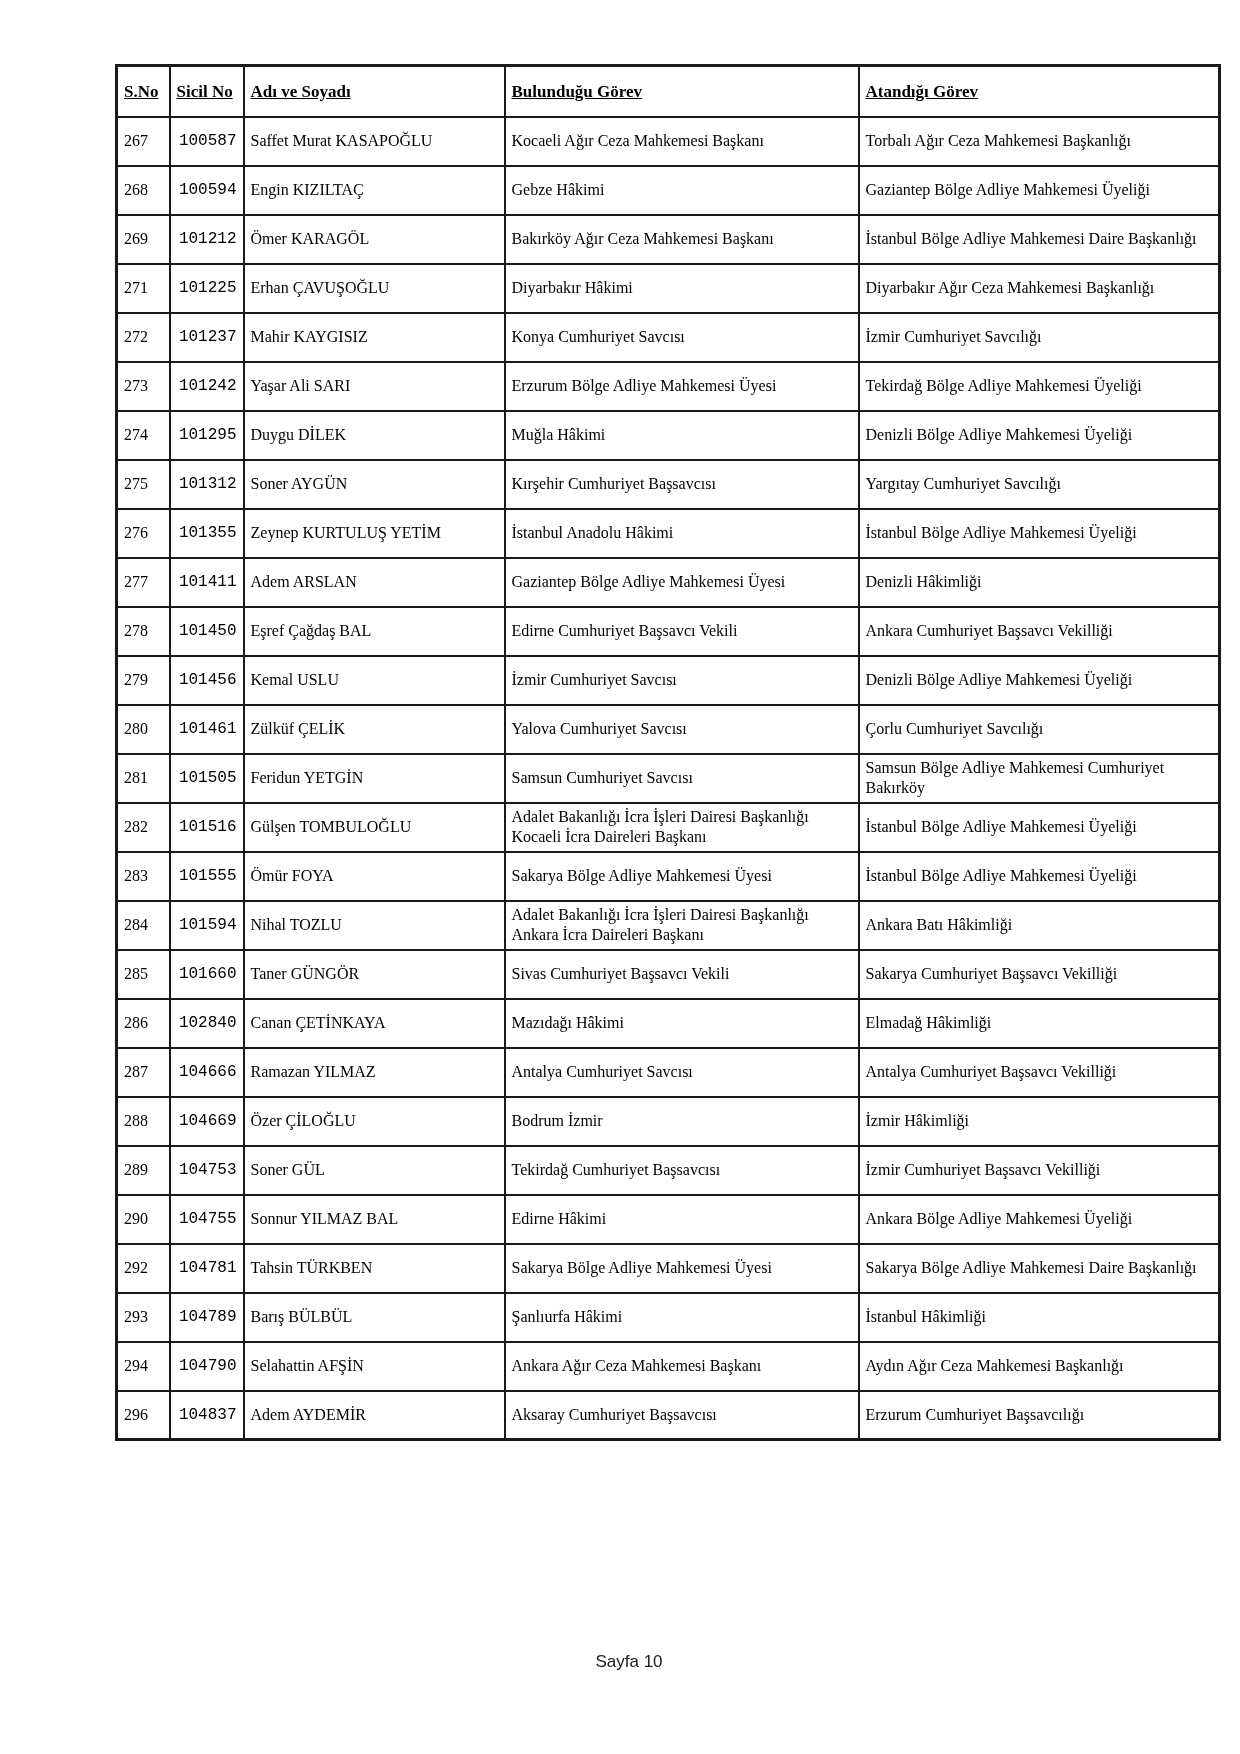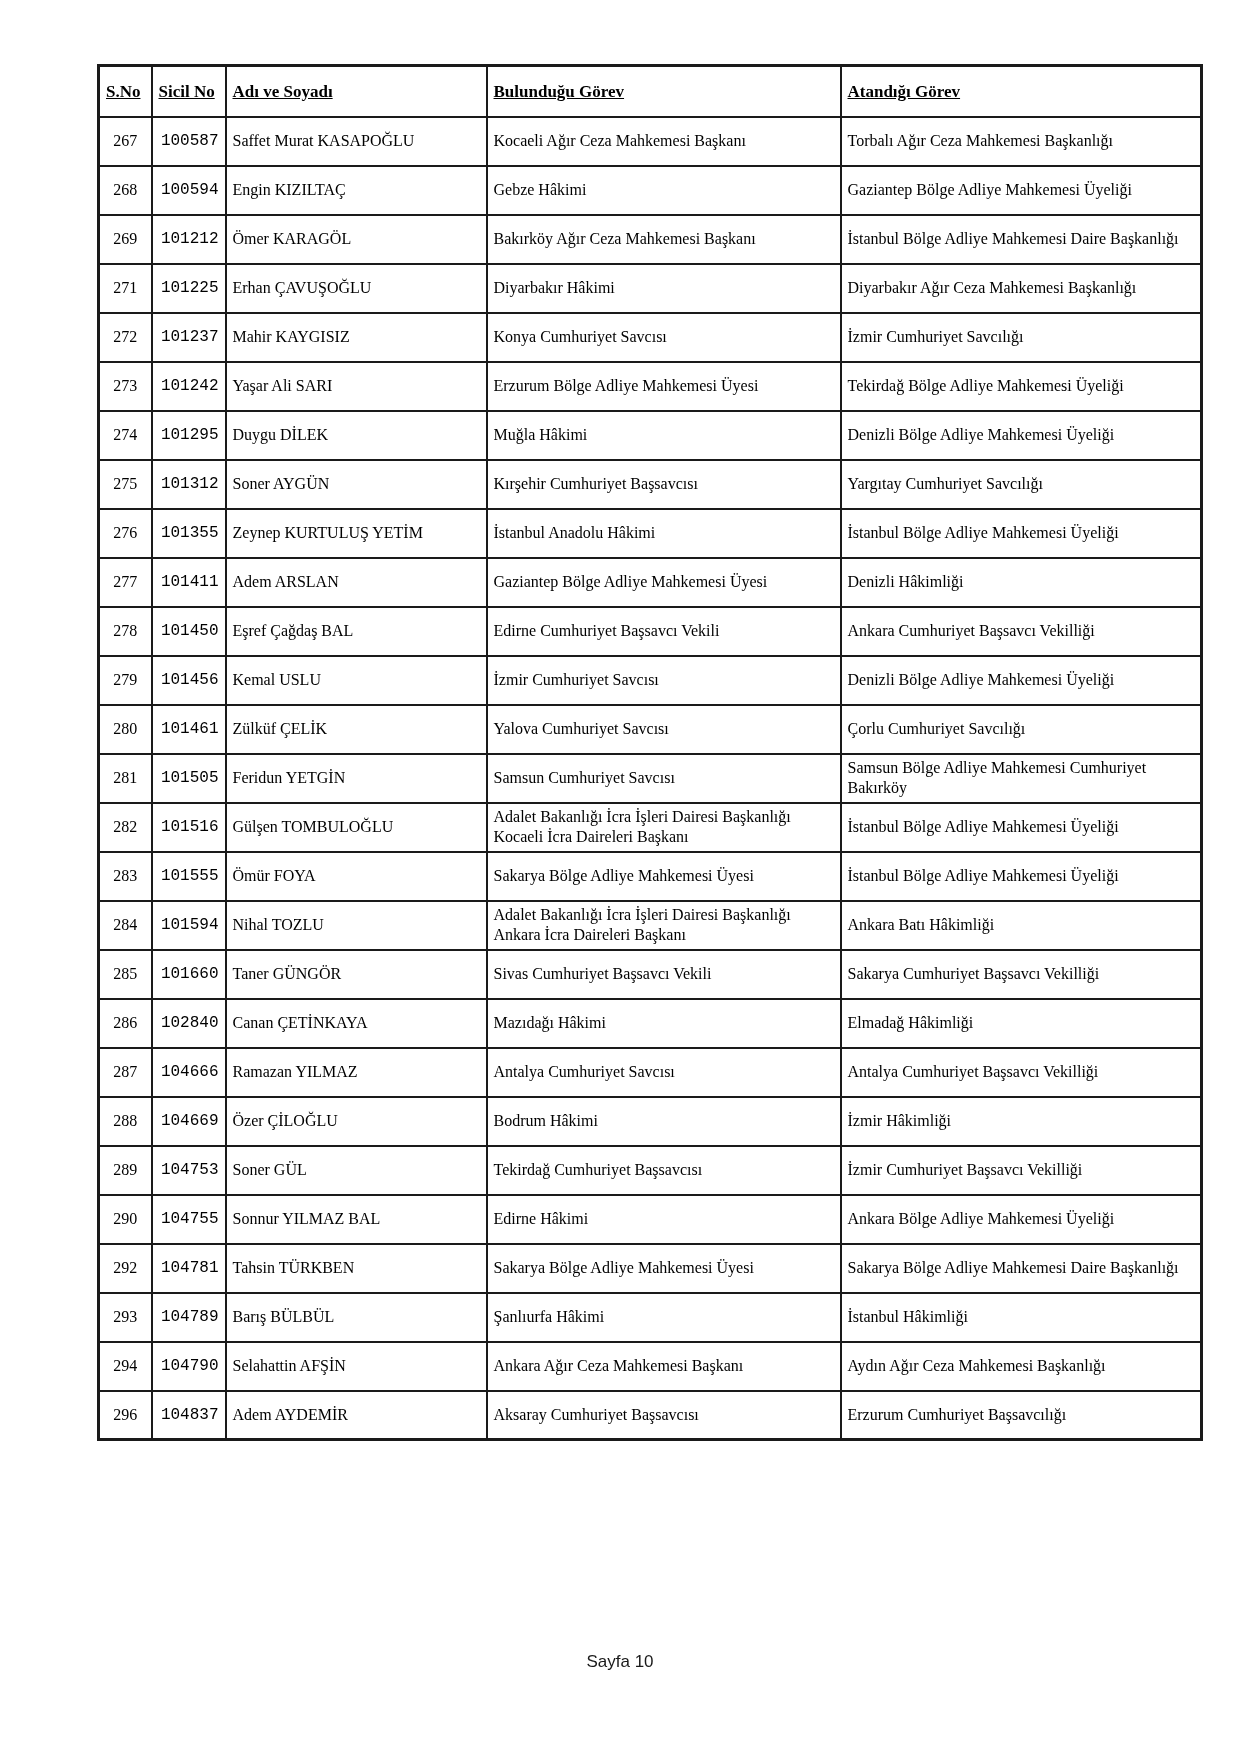--- a/index.html
+++ b/index.html
@@ -12,20 +12,21 @@
     width: 1240px;
     height: 1754px;
     position: relative;
     font-family: "Liberation Serif", serif;
     color: #000000;
   }
   .page {
     position: absolute;
     inset: 0;
     background: #ffffff;
+    margin-left: 18px;
   }
   .table-wrap {
     position: absolute;
     left: 97px;
     top: 64px;
     width: 1103px;
   }
   table.appointments {
     border-collapse: collapse;
     table-layout: fixed;
@@ -54,21 +55,21 @@
     text-decoration: underline;
     text-align: left;
     font-size: 17px;
   }
   col.c-sno   { width: 53px; }
   col.c-sicil { width: 74px; }
   col.c-name  { width: 261px; }
   col.c-cur   { width: 354px; }
   col.c-asg   { width: 361px; }
   th.h-sno { text-align: left; padding-left: 5px; }
-  td.cell-sno { text-align: center; padding: 3px 2px; }
+  td.cell-sno { padding: 3px 2px; }
   td.cell-sicil { text-align: right; padding-left: 5px; padding-right: 2px; font-family: Liberation Mono, monospace; }
   .page-footer {
     position: absolute;
     top: 1652px;
     left: 0;
     width: 100%;
     text-align: center;
     font-family: "Liberation Sans", sans-serif;
     font-size: 17px;
     color: #1a1a1a;
@@ -237,21 +238,21 @@
     <td class="cell-sno">287</td>
     <td class="cell-sicil">104666</td>
     <td class="cell-name">Ramazan YILMAZ</td>
     <td class="cell-cur">Antalya Cumhuriyet Savcısı</td>
     <td class="cell-asg">Antalya Cumhuriyet Başsavcı Vekilliği</td>
   </tr>
           <tr>
     <td class="cell-sno">288</td>
     <td class="cell-sicil">104669</td>
     <td class="cell-name">Özer ÇİLOĞLU</td>
-    <td class="cell-cur">Bodrum Hâkimi</td>
+    <td class="cell-cur">Bodrum İzmir</td>
     <td class="cell-asg">İzmir Hâkimliği</td>
   </tr>
           <tr>
     <td class="cell-sno">289</td>
     <td class="cell-sicil">104753</td>
     <td class="cell-name">Soner GÜL</td>
     <td class="cell-cur">Tekirdağ Cumhuriyet Başsavcısı</td>
     <td class="cell-asg">İzmir Cumhuriyet Başsavcı Vekilliği</td>
   </tr>
           <tr>

